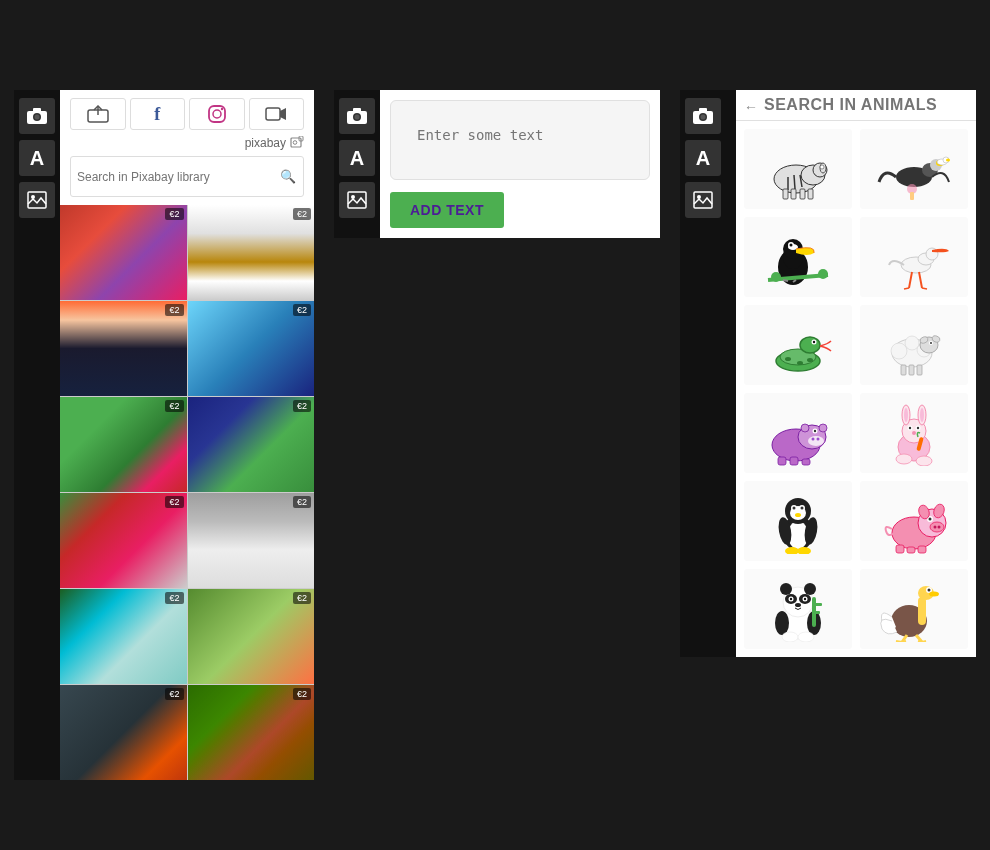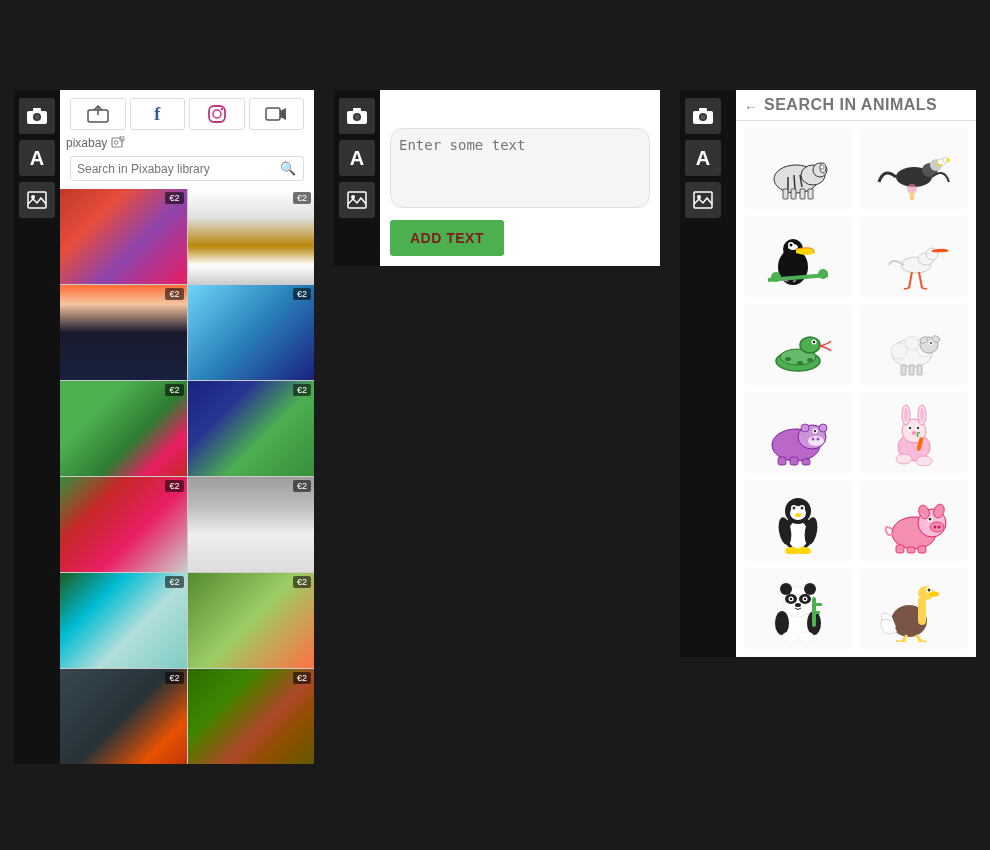--- a/index.html
+++ b/index.html
@@ -155,32 +155,33 @@
       align-items: center;
       justify-content: center;
       cursor: pointer;
       font-size: 16px;
       color: #555;
     }
 
     .pixabay-row {
       display: flex;
       align-items: center;
+      justify-content: flex-end;
       padding-right: 4px;
       font-size: 12px;
       color: #666;
       gap: 4px;
     }
 
     .search-bar {
       display: flex;
       align-items: center;
       border: 1px solid #ddd;
       border-radius: 3px;
-      padding: 4px 6px;
+      padding: 12px 6px;
       background: #fff;
       margin: 0 4px 4px 4px;
     }
 
     .search-bar input {
       border: none;
       outline: none;
       font-size: 12px;
       color: #999;
       flex: 1;
@@ -241,33 +242,32 @@
       display: flex;
       flex-direction: column;
       padding: 10px;
       gap: 12px;
     }
 
     .text-input-area {
       width: 100%;
       height: 80px;
       border: 1px solid #e0e0e0;
-      border-radius: 13px;
+      border-radius: 6px;
       background: #f5f5f5;
-      padding: 8px;
+      padding: 26px;
       font-size: 14px;
       color: #aaa;
       resize: none;
       outline: none;
-      margin-top: 28px;
     }
 
     .add-text-btn {
       background: #4caf50;
-      color: #7f1d1d;
+      color: #4c1d95;
       border: none;
       border-radius: 3px;
       padding: 10px 20px;
       font-size: 14px;
       font-weight: bold;
       cursor: pointer;
       letter-spacing: 0.5px;
       align-self: flex-start;
     }
 

